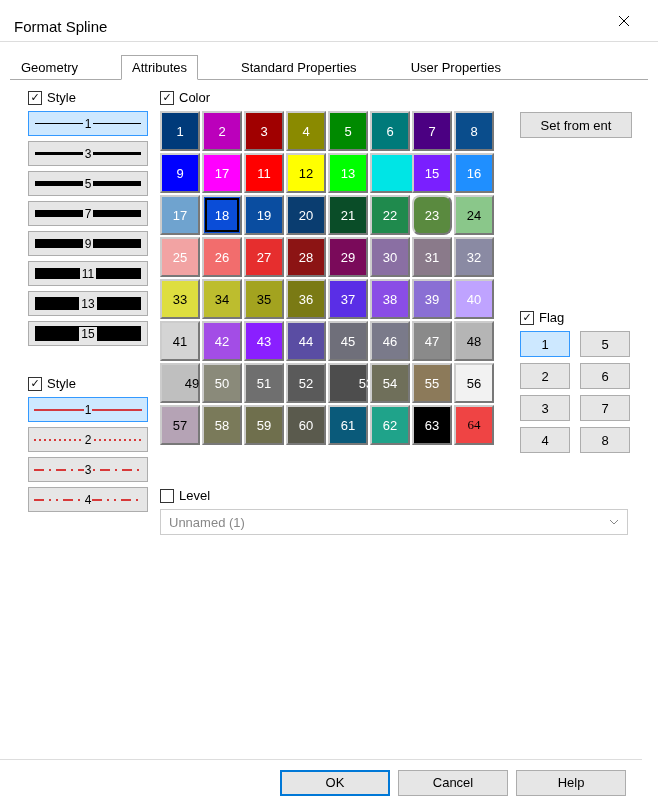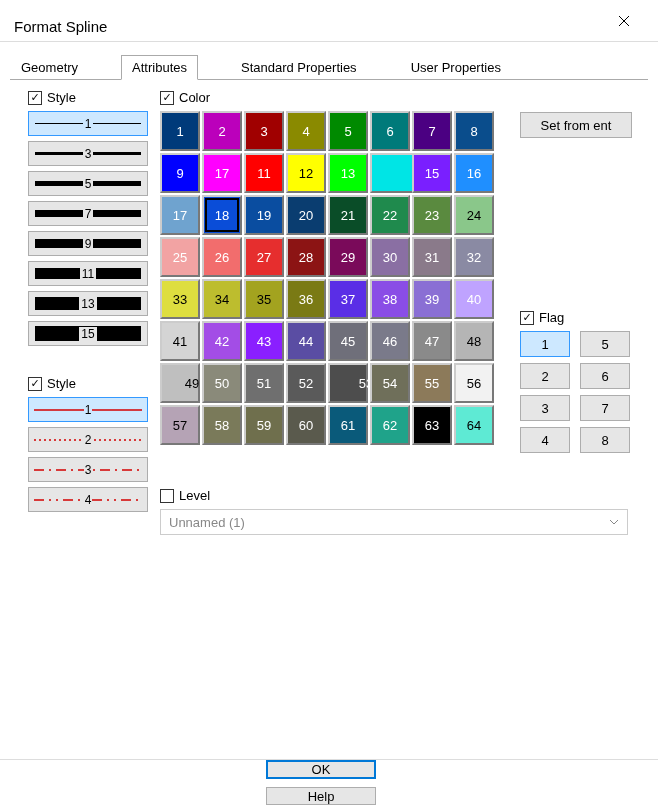--- a/index.html
+++ b/index.html
@@ -195,30 +195,29 @@
   .flag-btn {
     background:#e6e6e6;
     border:1px solid #adadad;
     display:flex;
     align-items:center;
     justify-content:center;
     cursor:default;
   }
   .footer {
     position:absolute;
-    left:0; right:0;
+    left:0; right:16px;
     bottom:0;
     height:46px;
     border-top:1px solid #ddd;
     display:flex;
     justify-content:flex-end;
     align-items:center;
     gap:8px;
     padding-right:16px;
-    flex-direction:column;
   }
   .footer-btn {
     width:110px;
     height:26px;
     background:#e6e6e6;
     border:1px solid #adadad;
     display:flex;
     align-items:center;
     justify-content:center;
     cursor:default;
@@ -343,21 +342,21 @@
         <div class="color-cell" style="background: rgb(0, 255, 0);">13</div>
         <div class="color-cell" style="background: rgb(0, 229, 229); padding-left: 48px;">14</div>
         <div class="color-cell" style="background: rgb(122, 31, 255);">15</div>
         <div class="color-cell" style="background: rgb(31, 143, 255);">16</div>
         <div class="color-cell" style="background: rgb(111, 163, 207);">17</div>
         <div class="color-cell selected" style="background: rgb(10, 77, 216);">18</div>
         <div class="color-cell" style="background: rgb(10, 77, 160);">19</div>
         <div class="color-cell" style="background: rgb(10, 61, 112);">20</div>
         <div class="color-cell" style="background: rgb(10, 77, 40);">21</div>
         <div class="color-cell" style="background: rgb(31, 138, 77);">22</div>
-        <div class="color-cell" style="background: rgb(90, 138, 63);">23</div>
+        <div class="color-cell" style="background: rgb(90, 138, 63); border-radius: 8px;">23</div>
         <div class="color-cell dark" style="background: rgb(138, 199, 138);">24</div>
         <div class="color-cell" style="background: rgb(242, 163, 163);">25</div>
         <div class="color-cell" style="background: rgb(242, 109, 109);">26</div>
         <div class="color-cell" style="background: rgb(230, 46, 46);">27</div>
         <div class="color-cell" style="background: rgb(140, 20, 20);">28</div>
         <div class="color-cell" style="background: rgb(122, 10, 90);">29</div>
         <div class="color-cell" style="background: rgb(138, 111, 163);">30</div>
         <div class="color-cell" style="background: rgb(138, 122, 138);">31</div>
         <div class="color-cell" style="background: rgb(138, 138, 163);">32</div>
         <div class="color-cell dark" style="background: rgb(222, 222, 63);">33</div>
@@ -384,21 +383,21 @@
         <div class="color-cell" style="background: rgb(111, 111, 90);">54</div>
         <div class="color-cell" style="background: rgb(140, 122, 90);">55</div>
         <div class="color-cell dark" style="background: rgb(242, 242, 242);">56</div>
         <div class="color-cell dark" style="background: rgb(181, 163, 181);">57</div>
         <div class="color-cell" style="background: rgb(122, 122, 90);">58</div>
         <div class="color-cell" style="background: rgb(111, 111, 77);">59</div>
         <div class="color-cell" style="background: rgb(90, 90, 77);">60</div>
         <div class="color-cell" style="background: rgb(10, 90, 122);">61</div>
         <div class="color-cell" style="background: rgb(31, 163, 138);">62</div>
         <div class="color-cell" style="background: rgb(0, 0, 0);">63</div>
-        <div class="color-cell dark" style="background: #5eead4;">64</div>
+        <div class="color-cell dark" style="background: #ef4444; font-family: Liberation Serif, serif;">64</div>
       </div>
   </div>
 
   <div class="section-level">
     <div class="chklabel">
       <span class="chk" id="chk-level"></span>
       <span>Level</span>
     </div>
     <div class="level-select">
       <span>Unnamed (1)</span>
@@ -429,15 +428,18 @@
       </div>
   </div>
 
 </div>
 
 <div class="footer">
   <div class="footer-btn primary">
       <span>OK</span>
     </div>
   <div class="footer-btn">
+      <span>Cancel</span>
+    </div>
+  <div class="footer-btn">
       <span>Help</span>
     </div>
 </div>
 
 </body></html>

